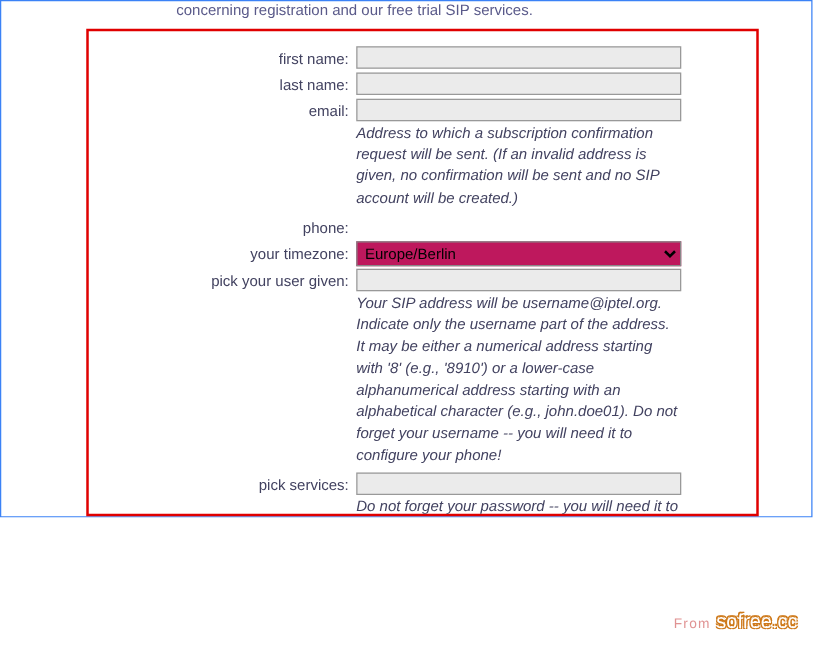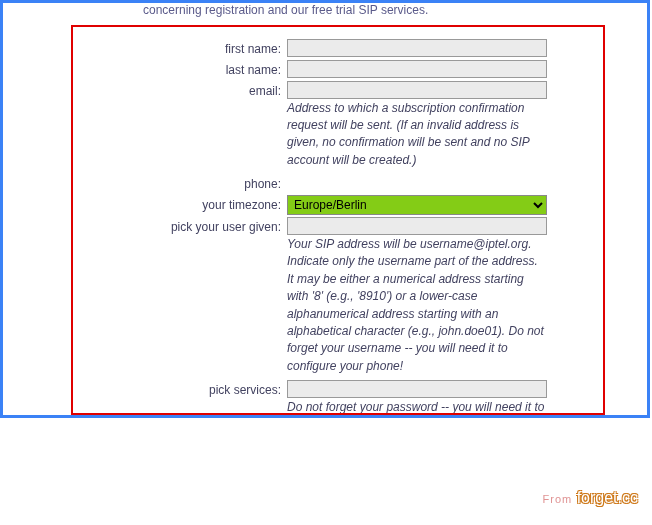--- a/index.html
+++ b/index.html
@@ -6,21 +6,21 @@
   body {
     margin: 0;
     padding: 0;
     font-family: Verdana, Geneva, sans-serif;
     font-size: 12px;
     color: #333;
     background: #fff;
     width: 652px;
   }
   .outer-border {
-    border: 3px solid #3b82f6;
+    border: 1px solid #3b82f6;
     width: 650px;
     padding: 0;
   }
   .intro {
     color: #5a5a8a;
     padding: 0 0 8px 140px;
     font-size: 12px;
   }
   .form-box {
     border: 2px solid #e00000;
@@ -53,21 +53,21 @@
     height: 18px;
     border: 1px solid #999;
     background: #ebebeb;
     padding: 0 3px;
     font-size: 12px;
   }
   .field-col select {
     width: 260px;
     height: 20px;
     border: 1px solid #888;
-    background: #84cc16;
+    background: #be185d;
     font-size: 12px;
     padding: 0 2px;
   }
   .hint {
     color: #424260;
     font-size: 12px;
     line-height: 1.45;
     padding: 1px 0 3px 0;
     max-width: 260px;
     font-style: italic;
@@ -155,14 +155,14 @@
       <div class="field-col">
         <input type="password" style="">
       </div>
     </div>
 
   </div>
 </div>
 
 <div class="watermark">
   <span class="from">From</span>
-  <span>forget.cc</span>
+  <span>sofree.cc</span>
 </div>
 
 </body></html>

